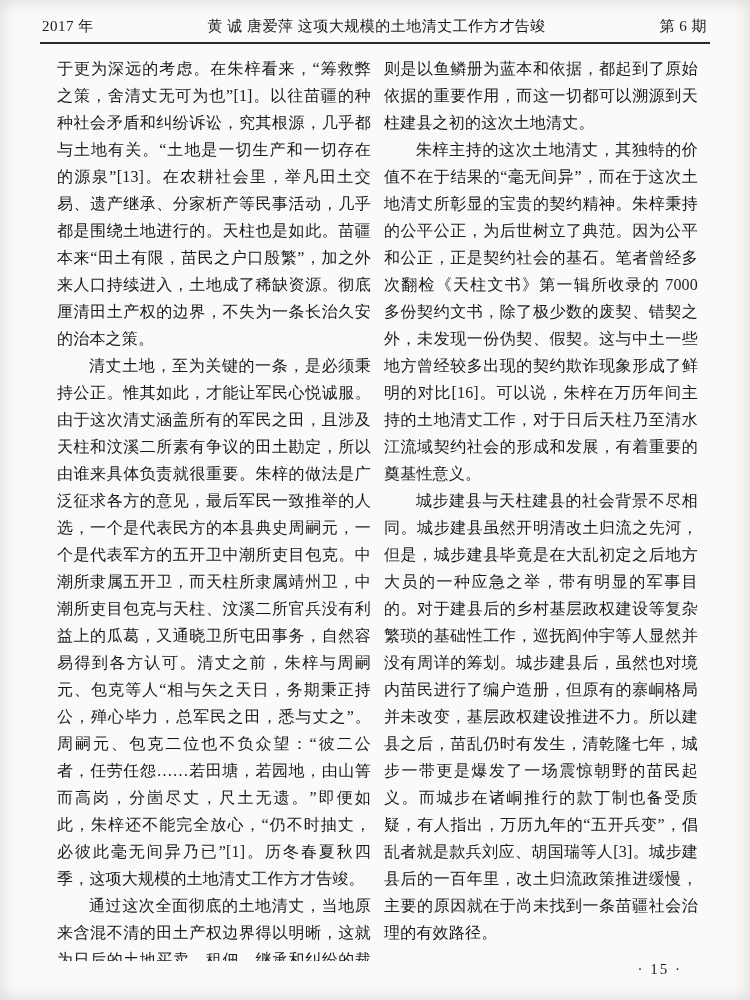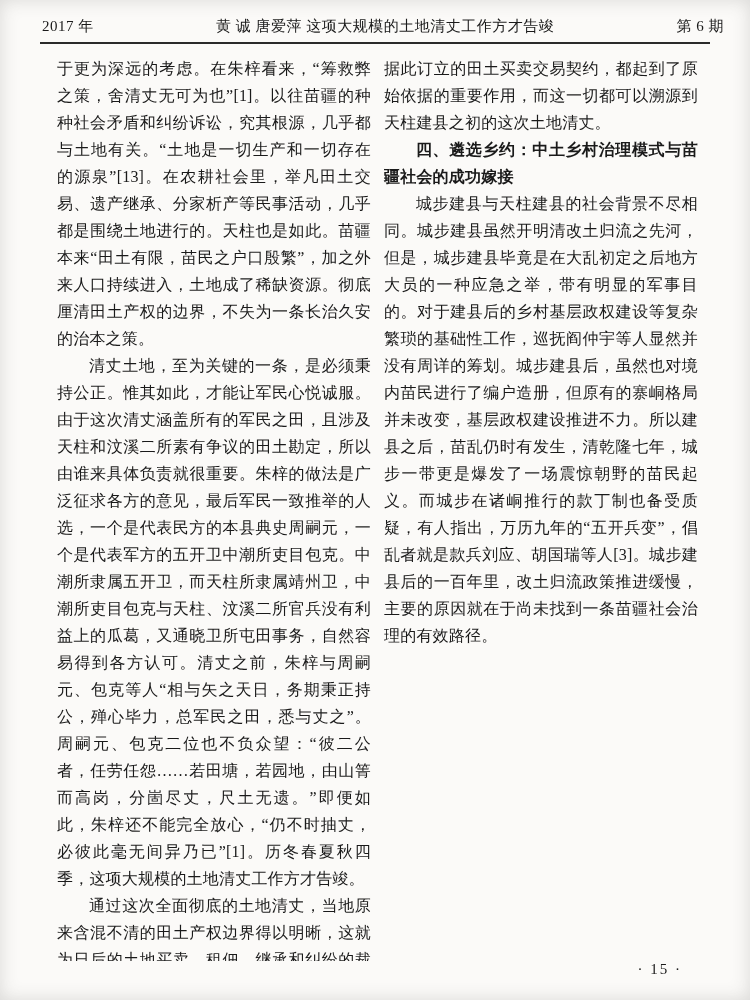--- a/index.html
+++ b/index.html
@@ -14,21 +14,21 @@
     width: 750px; height: 1000px;
     background: #fbfaf8;
     box-shadow: inset 0 0 18px rgba(60,60,60,0.18);
     overflow: hidden;
     box-sizing: border-box;
   }
   .running-head {
     display: flex;
     justify-content: space-between;
     align-items: baseline;
-    padding: 17px 26px 6px 42px;
+    padding: 17px 43px 6px 42px;
     font-size: 15px;
     letter-spacing: 0.5px;
     gap: 21px;
   }
   .running-head .center { flex: 1; text-align: center; }
   .head-rule {
     border: none;
     border-top: 2px solid #2a2a2a;
     margin: 0 40px;
   }
@@ -73,22 +73,22 @@
 
   <div class="columns">
 
     <div class="col">
       <p>于更为深远的考虑。在朱梓看来，“筹救弊之策，舍清丈无可为也”[1]。以往苗疆的种种社会矛盾和纠纷诉讼，究其根源，几乎都与土地有关。“土地是一切生产和一切存在的源泉”[13]。在农耕社会里，举凡田土交易、遗产继承、分家析产等民事活动，几乎都是围绕土地进行的。天柱也是如此。苗疆本来“田土有限，苗民之户口殷繁”，加之外来人口持续进入，土地成了稀缺资源。彻底厘清田土产权的边界，不失为一条长治久安的治本之策。</p>
       <p class="indent">清丈土地，至为关键的一条，是必须秉持公正。惟其如此，才能让军民心悦诚服。由于这次清丈涵盖所有的军民之田，且涉及天柱和汶溪二所素有争议的田土勘定，所以由谁来具体负责就很重要。朱梓的做法是广泛征求各方的意见，最后军民一致推举的人选，一个是代表民方的本县典史周嗣元，一个是代表军方的五开卫中潮所吏目包克。中潮所隶属五开卫，而天柱所隶属靖州卫，中潮所吏目包克与天柱、汶溪二所官兵没有利益上的瓜葛，又通晓卫所屯田事务，自然容易得到各方认可。清丈之前，朱梓与周嗣元、包克等人“相与矢之天日，务期秉正持公，殚心毕力，总军民之田，悉与丈之”。周嗣元、包克二位也不负众望：“彼二公者，任劳任怨……若田塘，若园地，由山箐而高岗，分崮尽丈，尺土无遗。”即便如此，朱梓还不能完全放心，“仍不时抽丈，必彼此毫无间异乃已”[1]。历冬春夏秋四季，这项大规模的土地清丈工作方才告竣。</p>
       <p class="indent">通过这次全面彻底的土地清丈，当地原来含混不清的田土产权边界得以明晰，这就为日后的土地买卖、租佃、继承和纠纷的裁决等，提供了官方依据。“正定疆界，则邻息争”[15]。以官方认可的田土产权边界为依据，所订立的土地山林买卖契约、租佃契约、分关书等，才具有了法律效应，会被当事人视为重要证据而精心保存，甚至世代相传。如此日积月累，便形成了极为丰富的民间契约文书资源。在已经出版的《天柱文书》第一辑 22 卷中，有一份反映居仁、循礼、由义三里田土产权的《春花鱼鳞册》，载明了田主、坐落、四至、载粮、转让、传承等。此外还有不少田主自制的归户册，则是以鱼鳞册为蓝本和依据，同样载明田土山林的坐落、四至等等[15]。在田土交易、租佃典当、分家析产和土地纠纷的调解中，这些鱼鳞册、归户册以及</p>
     </div>
 
     <div class="col">
-      <p>据此订立的田土买卖交易契约，都起到了原始依据的重要作用，而这一切都可以溯源到天柱建县之初的这次土地清丈。</p>
-      <p class="heading">四、遴选乡约：中土乡村治理模式与苗疆社会的成功嫁接</p>
+      <p>则是以鱼鳞册为蓝本和依据，都起到了原始依据的重要作用，而这一切都可以溯源到天柱建县之初的这次土地清丈。</p>
+      <p class="indent">朱梓主持的这次土地清丈，其独特的价值不在于结果的“毫无间异”，而在于这次土地清丈所彰显的宝贵的契约精神。朱梓秉持的公平公正，为后世树立了典范。因为公平和公正，正是契约社会的基石。笔者曾经多次翻检《天柱文书》第一辑所收录的 7000 多份契约文书，除了极少数的废契、错契之外，未发现一份伪契、假契。这与中土一些地方曾经较多出现的契约欺诈现象形成了鲜明的对比[16]。可以说，朱梓在万历年间主持的土地清丈工作，对于日后天柱乃至清水江流域契约社会的形成和发展，有着重要的奠基性意义。</p>
       <p class="indent">城步建县与天柱建县的社会背景不尽相同。城步建县虽然开明清改土归流之先河，但是，城步建县毕竟是在大乱初定之后地方大员的一种应急之举，带有明显的军事目的。对于建县后的乡村基层政权建设等复杂繁琐的基础性工作，巡抚阎仲宇等人显然并没有周详的筹划。城步建县后，虽然也对境内苗民进行了编户造册，但原有的寨峒格局并未改变，基层政权建设推进不力。所以建县之后，苗乱仍时有发生，清乾隆七年，城步一带更是爆发了一场震惊朝野的苗民起义。而城步在诸峒推行的款丁制也备受质疑，有人指出，万历九年的“五开兵变”，倡乱者就是款兵刘应、胡国瑞等人[3]。城步建县后的一百年里，改土归流政策推进缓慢，主要的原因就在于尚未找到一条苗疆社会治理的有效路径。</p>
 
     </div>
 
   </div>
 
   <div class="page-number">· 15 ·</div>
 
 </div>
 

